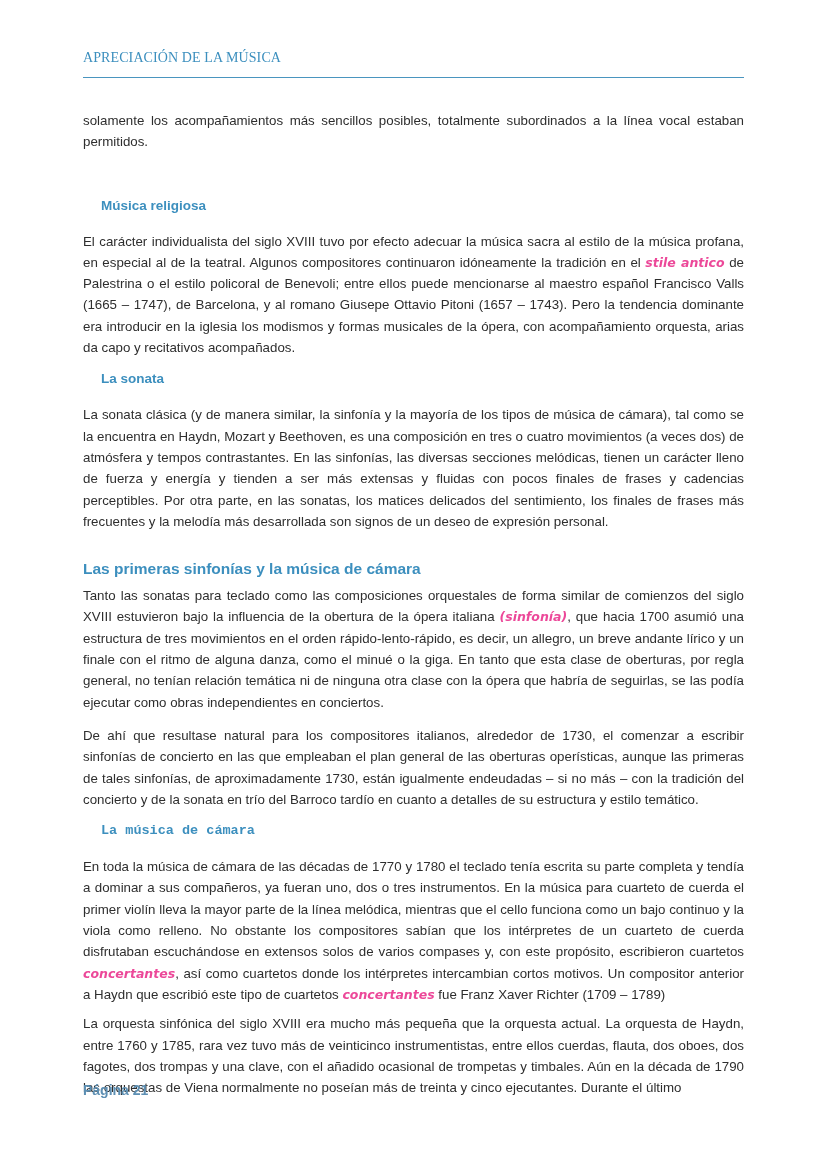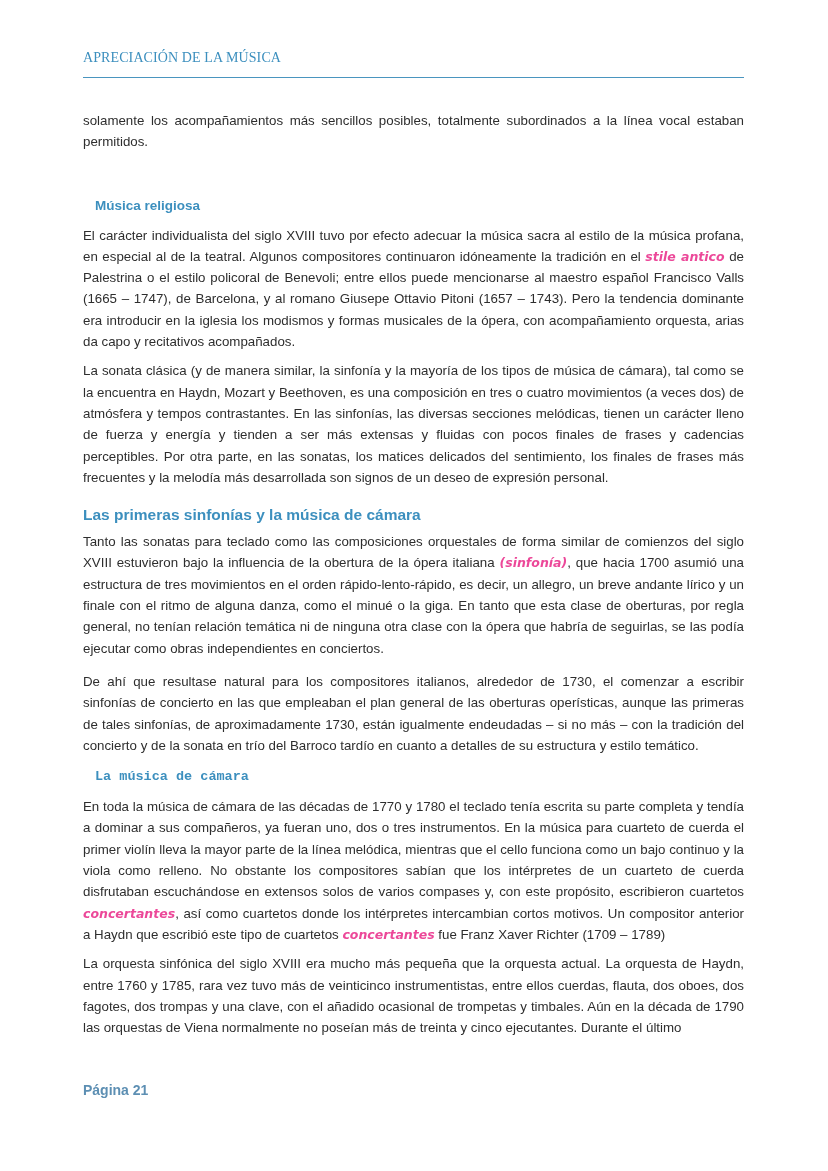--- a/index.html
+++ b/index.html
@@ -8,41 +8,42 @@
     .page { position: absolute; left: 83px; top: 0; width: 661px; }
     .header-title { position: absolute; top: 50px; left: 0; font-size: 14px; color: #3c8fbe;
                     letter-spacing: 0.1px; font-family: Liberation Serif, serif; }
     .header-rule { position: absolute; top: 77px; left: 0; width: 661px; height: 0;
                    border-top: 1.5px solid #4a95bf; }
     .content { position: absolute; top: 110px; left: 0; width: 661px; }
     p.body { margin: 0; font-size: 13.3px; line-height: 21.3px; text-align: justify;
              color: #2e2e2e; }
     p.body em { font-family: "DejaVu Sans", sans-serif; font-style: italic; font-weight: bold;
                 font-size: 12.5px; color: #ec4899; }
-    h3.sub { margin: 12px; font-size: 13.5px; font-weight: bold; color: #3c8fbe; }
+    h3.sub { margin: 18px; font-size: 13.5px; font-weight: bold; color: #3c8fbe; }
     h2.section { margin: 0; font-size: 15.5px; font-weight: bold; color: #3c8fbe; }
     .footer { position: absolute; top: 1082px; left: 0; width: 661px; text-align: left;
               font-size: 14px; font-weight: bold; color: #5d8fb3; }
   </style>
 </head>
 <body>
 
 <div class="page">
   <div class="header-title">APRECIACIÓN DE LA MÚSICA</div>
   <div class="header-rule"></div>
 
   <div class="content">
     <p class="body">solamente los acompañamientos más sencillos posibles, totalmente subordinados a la línea vocal estaban permitidos.</p>
 
     <h3 class="sub" style="margin-top:45px;">Música religiosa</h3>
     <p class="body" style="margin-top:8px;"><span>El carácter individualista del siglo XVIII tuvo  por efecto adecuar la música sacra al estilo de la música profana, en especial al de la teatral. Algunos compositores continuaron idóneamente la tradición en el </span><em>stile antico</em><span> de Palestrina o el estilo policoral de Benevoli; entre ellos puede mencionarse al maestro español Francisco Valls (1665 – 1747), de Barcelona, y al romano Giusepe Ottavio Pitoni (1657 – 1743). Pero la tendencia dominante era introducir en la iglesia los modismos y formas musicales de la ópera, con acompañamiento orquesta, arias da capo y recitativos acompañados.</span></p>
 
+    <h3 class="sub" style="margin-top:13px;">La sonata</h3>
     <p class="body" style="margin-top:8px;">La sonata clásica (y de manera similar, la sinfonía y la mayoría de los tipos de música de cámara), tal como se la encuentra en Haydn, Mozart y Beethoven, es una composición en tres o cuatro movimientos (a veces dos) de atmósfera y tempos contrastantes. En las sinfonías, las diversas secciones melódicas, tienen un carácter lleno de fuerza y energía y tienden a ser más extensas y fluidas con pocos finales de frases y cadencias perceptibles. Por otra parte, en las sonatas, los matices delicados del sentimiento, los finales de frases más frecuentes y la melodía más desarrollada son signos de un deseo de expresión personal.</p>
 
-    <h2 class="section" style="margin-top:18px;">Las primeras sinfonías y la música de cámara</h2>
+    <h2 class="section" style="margin-top:28px;">Las primeras sinfonías y la música de cámara</h2>
     <p class="body" style="margin-top:7px;"><span>Tanto las sonatas para teclado como las composiciones orquestales de forma similar de comienzos del siglo XVIII estuvieron bajo la influencia de la obertura de la ópera italiana </span><em>(sinfonía)</em><span>, que hacia 1700 asumió una estructura de tres movimientos en el orden rápido-lento-rápido, es decir, un allegro, un breve andante lírico y un finale con el ritmo de alguna danza, como el minué o la giga. En tanto que esta clase de oberturas, por regla general, no tenían relación temática ni de ninguna otra clase con la ópera que habría de seguirlas, se las podía ejecutar como obras independientes en conciertos.</span></p>
     <p class="body" style="margin-top:12px;">De ahí que resultase natural para los compositores italianos, alrededor de 1730, el comenzar a escribir sinfonías de concierto en las que empleaban el plan general de las oberturas operísticas, aunque las primeras de tales sinfonías, de aproximadamente 1730, están igualmente endeudadas – si no más – con la tradición del concierto y de la sonata en trío del Barroco tardío en cuanto a detalles de su estructura y estilo temático.</p>
 
     <h3 class="sub" style="margin-top:13px;font-family:Liberation Mono, monospace;">La música de cámara</h3>
     <p class="body" style="margin-top:8px;"><span>En toda la música de cámara de las décadas de 1770 y 1780 el teclado tenía escrita su parte completa y tendía a dominar a sus compañeros, ya fueran uno, dos o tres instrumentos. En la música para cuarteto de cuerda el primer violín lleva la mayor parte de la línea melódica, mientras que el cello funciona como un bajo continuo y la viola como relleno. No obstante los compositores sabían que los intérpretes de un cuarteto de cuerda disfrutaban escuchándose en extensos solos de varios compases y, con este propósito, escribieron cuartetos </span><em>concertantes</em><span>, así como cuartetos donde los intérpretes intercambian cortos motivos. Un compositor anterior a Haydn que escribió este tipo de cuartetos </span><em>concertantes</em><span> fue Franz Xaver Richter (1709 – 1789)</span></p>
 
     <p class="body" style="margin-top:8px;">La orquesta sinfónica del siglo XVIII era mucho más pequeña que la orquesta actual. La orquesta de Haydn, entre 1760 y 1785, rara vez tuvo más de veinticinco instrumentistas, entre ellos cuerdas, flauta, dos oboes, dos fagotes, dos trompas y una clave, con el añadido ocasional de trompetas y timbales. Aún en la década de 1790 las orquestas de Viena normalmente no poseían más de treinta y cinco ejecutantes. Durante el último</p>
   </div>
 
   <div class="footer">Página 21</div>

